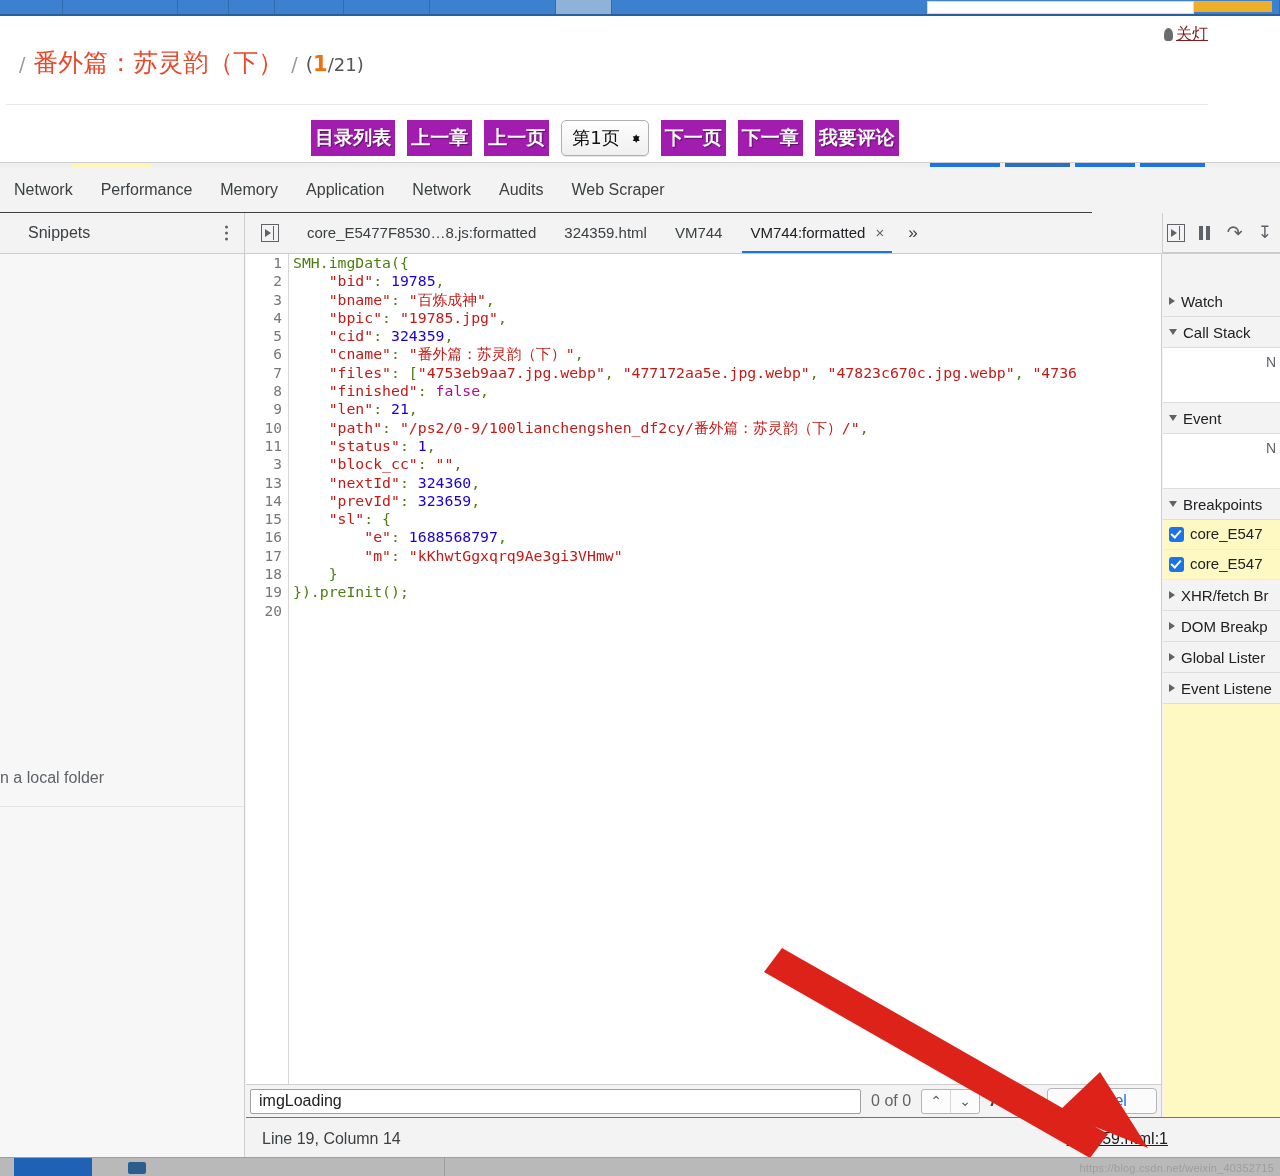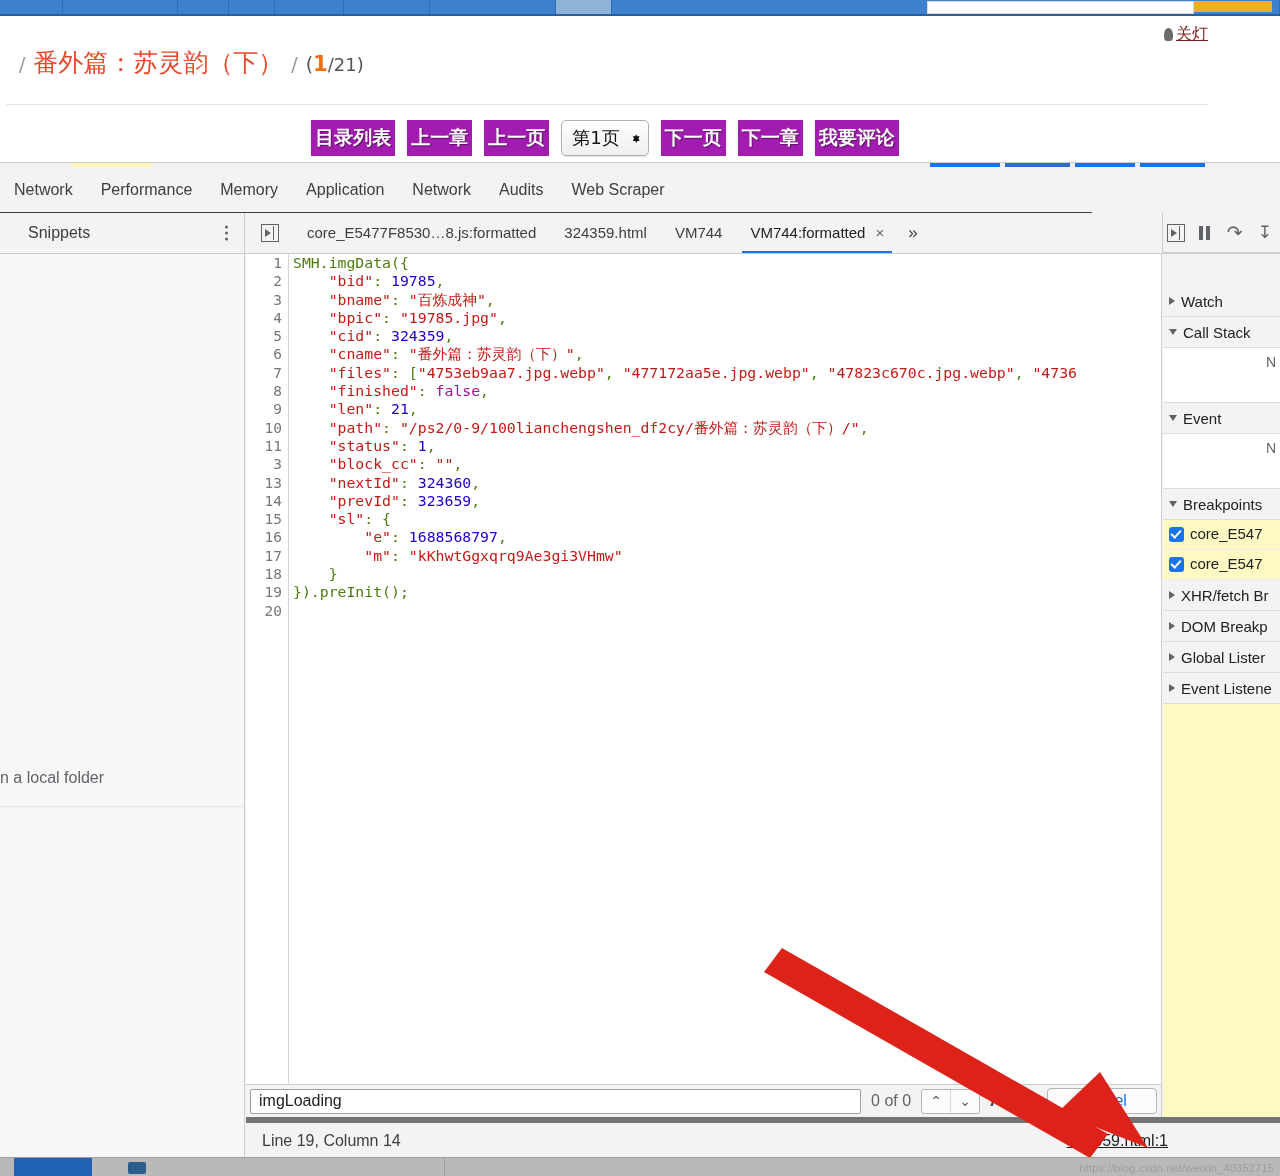--- a/index.html
+++ b/index.html
@@ -275,21 +275,21 @@
   .find-re { font-size: 16px; color: #3c4043; padding: 0 16px 0 6px; cursor: pointer; }
   .find-cancel {
     height: 26px; min-width: 110px; display: flex; align-items: center; justify-content: center;
     background: #fbfbfb; border: 1px solid #b5b5b5; border-radius: 4px;
     color: #1a73e8; font-size: 16px; cursor: pointer; box-sizing: border-box;
   }
 
   
   .statusbar {
     position: absolute; left: 246px; right: 0; bottom: 0; height: 42px;
-    background: #f3f3f3; border-top: 6px solid #737373;
+    background: #f3f3f3; border-top: 1px solid #737373;
     display: flex; align-items: center; box-sizing: border-box;
   }
   .status-left { font-size: 16px; color: #3c4043; margin-left: 16px; }
   .status-right {
     margin-left: auto; font-size: 16px; color: #202124;
     text-decoration: underline; margin-right: 112px; white-space: nowrap; cursor: pointer;
   }
 
   
   .arrow { position: absolute; left: 0; top: 0; width: 1280px; height: 1176px; pointer-events: none; }

